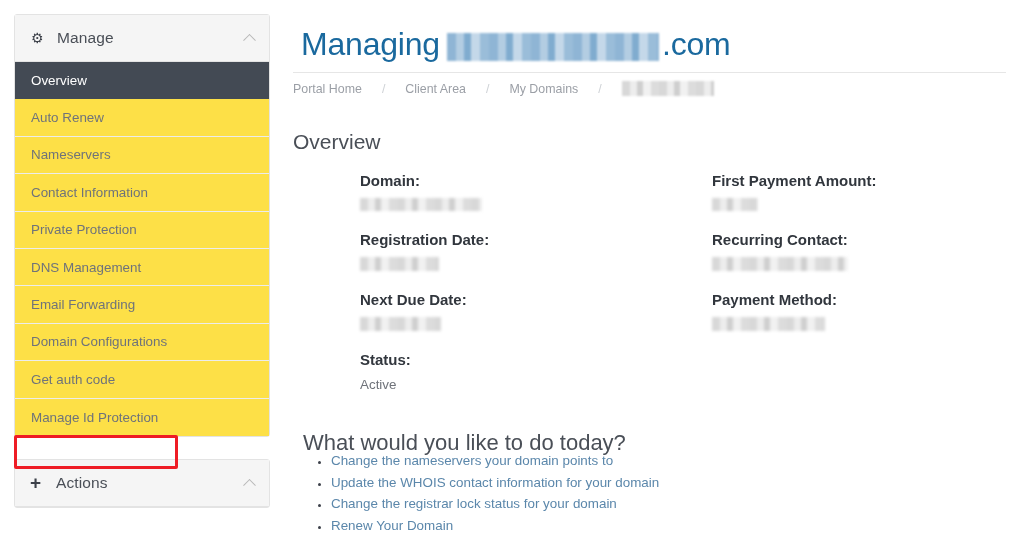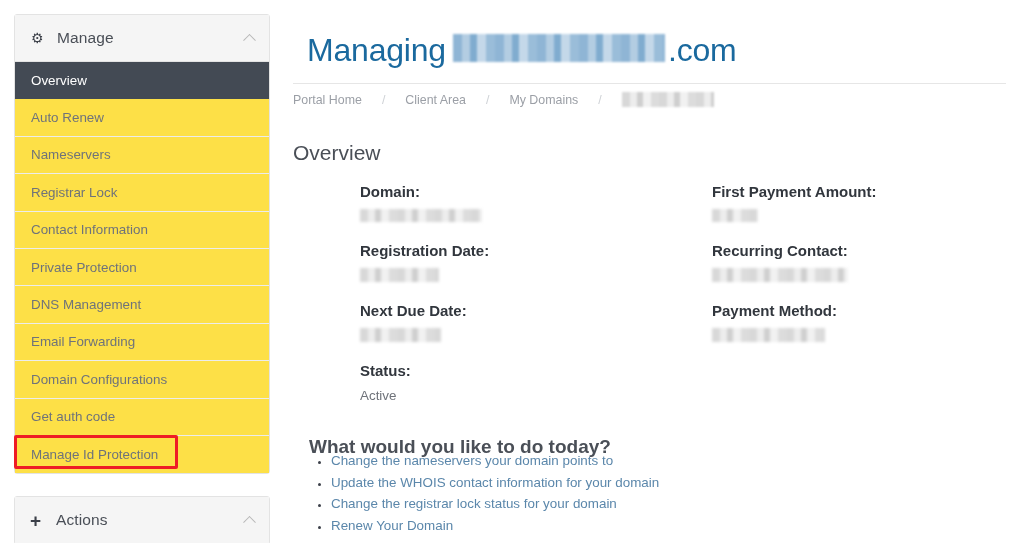--- a/index.html
+++ b/index.html
@@ -74,25 +74,25 @@
     border-radius: 2px;
     pointer-events: none;
     left: 14px; top: 435px; width: 164px; height: 34px;
   }
 
   
   .main {
     position: absolute; left: 293px; top: 0; width: 731px; height: 543px;
   }
   .page-title {
-    margin: 14px; padding: 18px 0 0 0;
+    margin: 8px; padding: 18px 0 0 0;
     font-size: 32px; font-weight: 400;
     color: #1a699e;
     letter-spacing: -.2px;
-    display: flex; align-items: flex-start;
+    display: flex; align-items: center;
     white-space: nowrap;
   }
   .redact {
     display: inline-block;
     background:
       repeating-linear-gradient(90deg,
         #9cc0dc 0px, #9cc0dc 9px,
         #c3d9ea 9px, #c3d9ea 17px,
         #8cb6d6 17px, #8cb6d6 24px,
         #d6e5f1 24px, #d6e5f1 33px,
@@ -139,21 +139,21 @@
   .dl-label {
     font-size: 15px; font-weight: 700; color: #31363d;
     margin: 0 0 9px 0; white-space: nowrap;
   }
   .dl-value { margin: 0 0 20px 0; font-size: 13.4px; color: #6f737a; }
   .dl-value.last { margin-bottom: 0; }
   .v-redact { display: block; filter: blur(1.4px); }
 
   .todo-title {
     position: absolute; left: 0; top: 420px;
-    margin: 16px; font-size: 19px; font-weight: 700; color: #4a4f57;
+    margin: 10px; font-size: 22px; font-weight: 400; color: #4a4f57;
   }
   .todo-list {
     position: absolute; left: 0; top: 450px;
     margin: 0; padding-left: 38px;
     list-style: disc;
   }
   .todo-list li {
     font-size: 13.4px; line-height: 21.5px;
     color: #5b87ab;
   }
@@ -170,21 +170,20 @@
     <div class="panel">
       <div class="panel-head">
         <span class="glyph">⚙</span>
         <span class="ptitle">Manage</span>
         <span class="chev"></span>
       </div>
       <div class="panel-body">
         <div class="nav-item active">Overview</div>
         <div class="nav-item">Auto Renew</div>
         <div class="nav-item">Nameservers</div>
-        <div class="nav-item">Registrar Lock</div>
         <div class="nav-item">Contact Information</div>
         <div class="nav-item">Private Protection</div>
         <div class="nav-item">DNS Management</div>
         <div class="nav-item">Email Forwarding</div>
         <div class="nav-item">Domain Configurations</div>
         <div class="nav-item">Get auth code</div>
         <div class="nav-item">Manage Id Protection</div>
       </div>
     </div>
 

